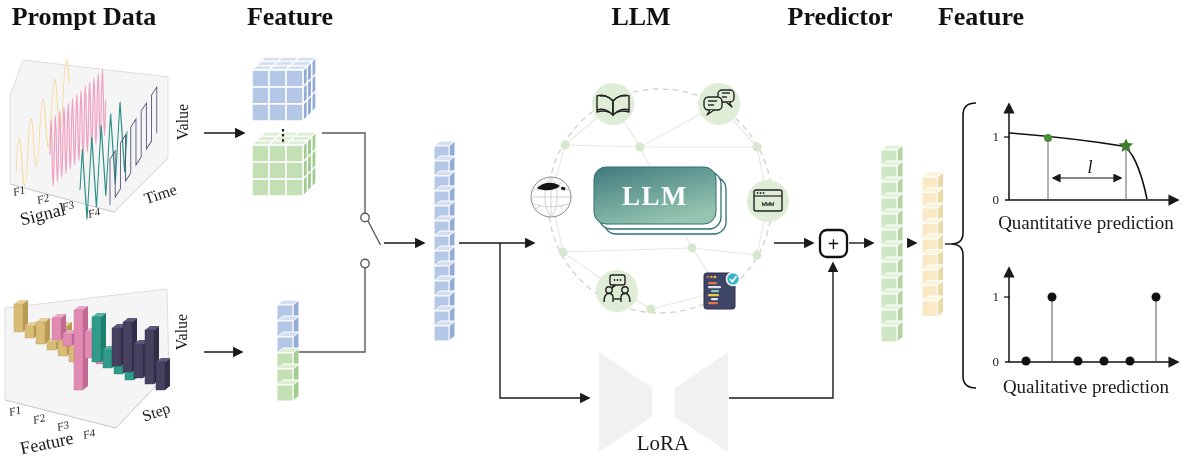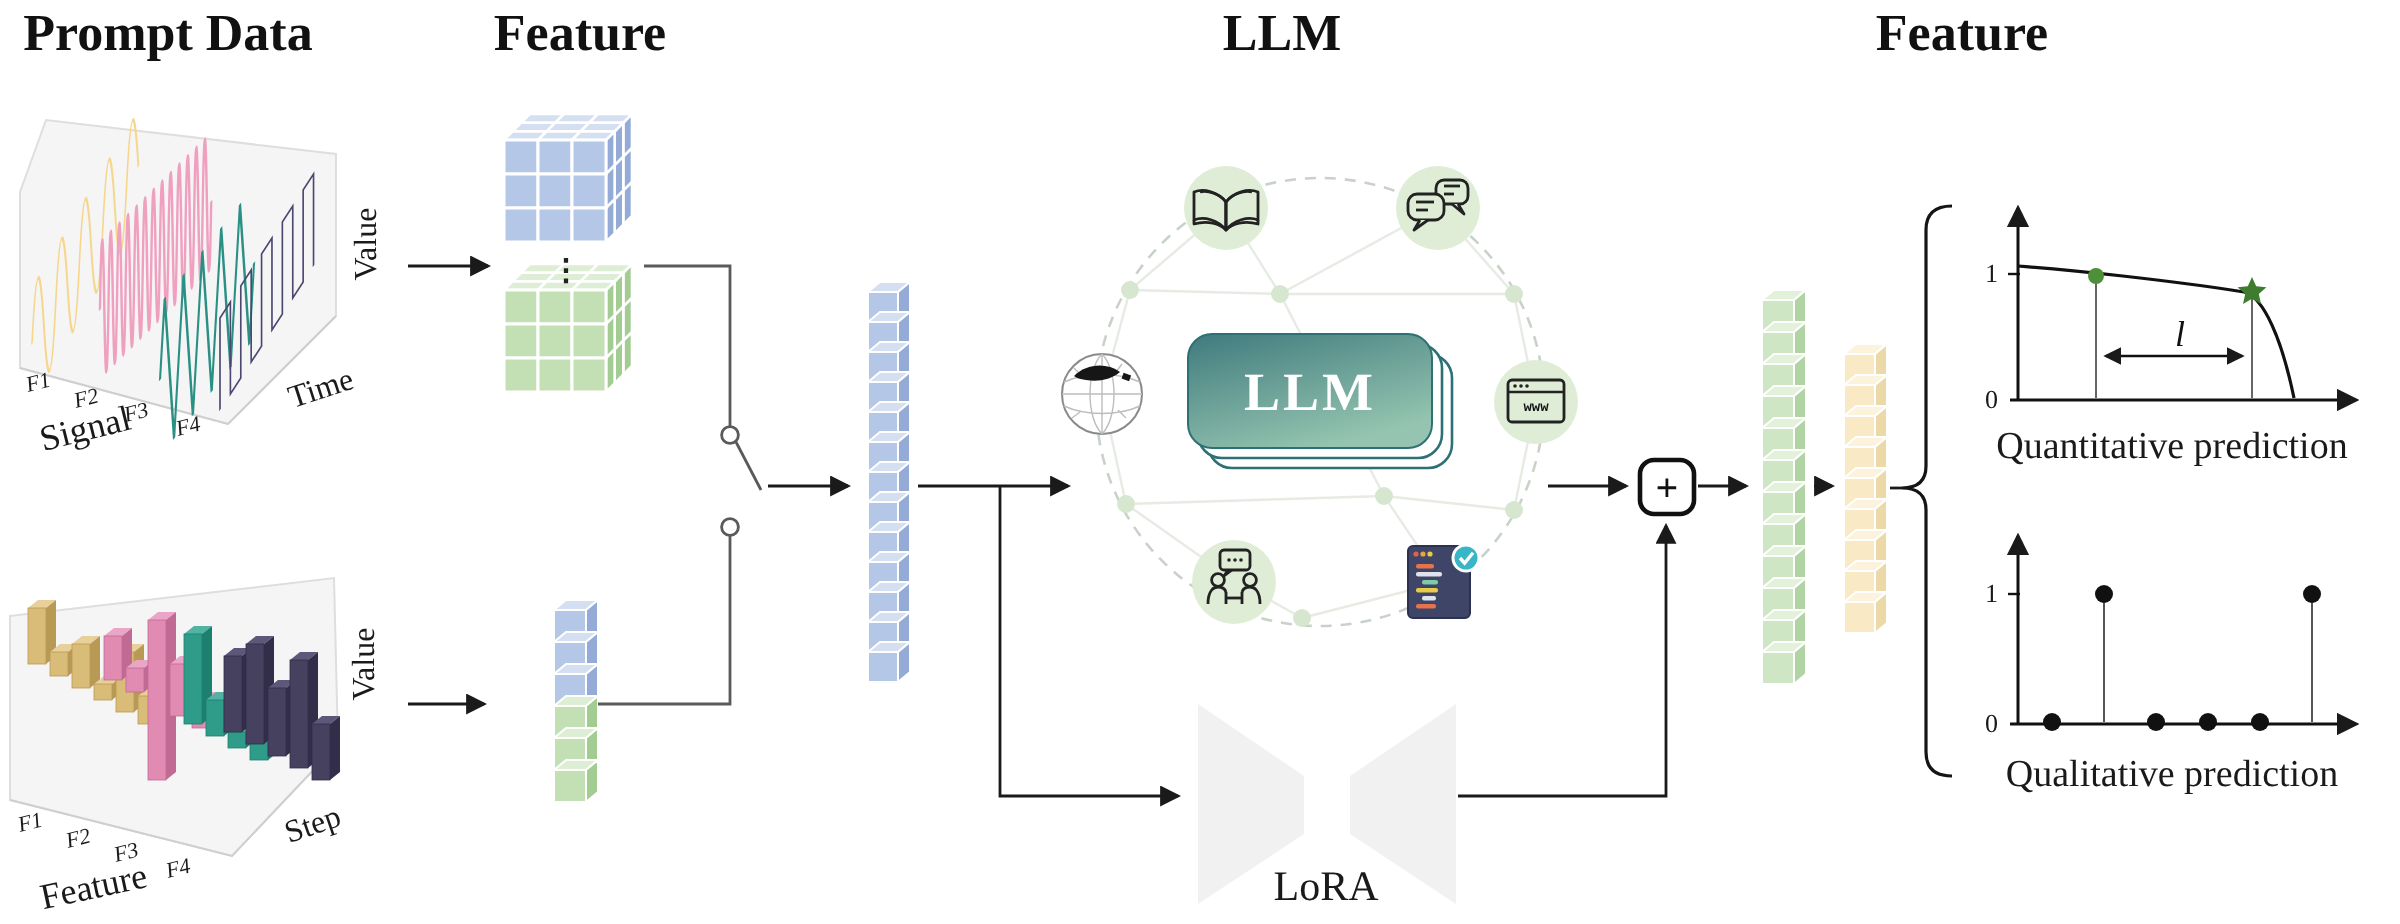--- a/index.html
+++ b/index.html
@@ -15,20 +15,21 @@
   .cap{font-size:19px;fill:#1a1a1a;}
 </style>
 </head>
 <body>
 
 <div id="fig">
 
   <div class="hdr" style="left:84px">Prompt Data</div>
   <div class="hdr" style="left:290px">Feature</div>
   <div class="hdr" style="left:641px">LLM</div>
+  <div class="hdr" style="left:840px">Predictor</div>
   <div class="hdr" style="left:981px">Feature</div>
 
   <svg width="1200" height="462" viewBox="0 0 1200 462" style="position:absolute;left:0;top:0">
     <defs>
       <marker id="arr" viewBox="0 0 10 10" refX="8.5" refY="5" markerWidth="7.5" markerHeight="7.5" orient="auto-start-reverse">
         <path d="M0,0 L10,5 L0,10 z" fill="#1a1a1a"></path>
       </marker>
       <linearGradient id="gLLM" x1="0" y1="0" x2="0.55" y2="1">
         <stop offset="0" stop-color="#3f7a7d"></stop>
         <stop offset="1" stop-color="#95c5b0"></stop>

